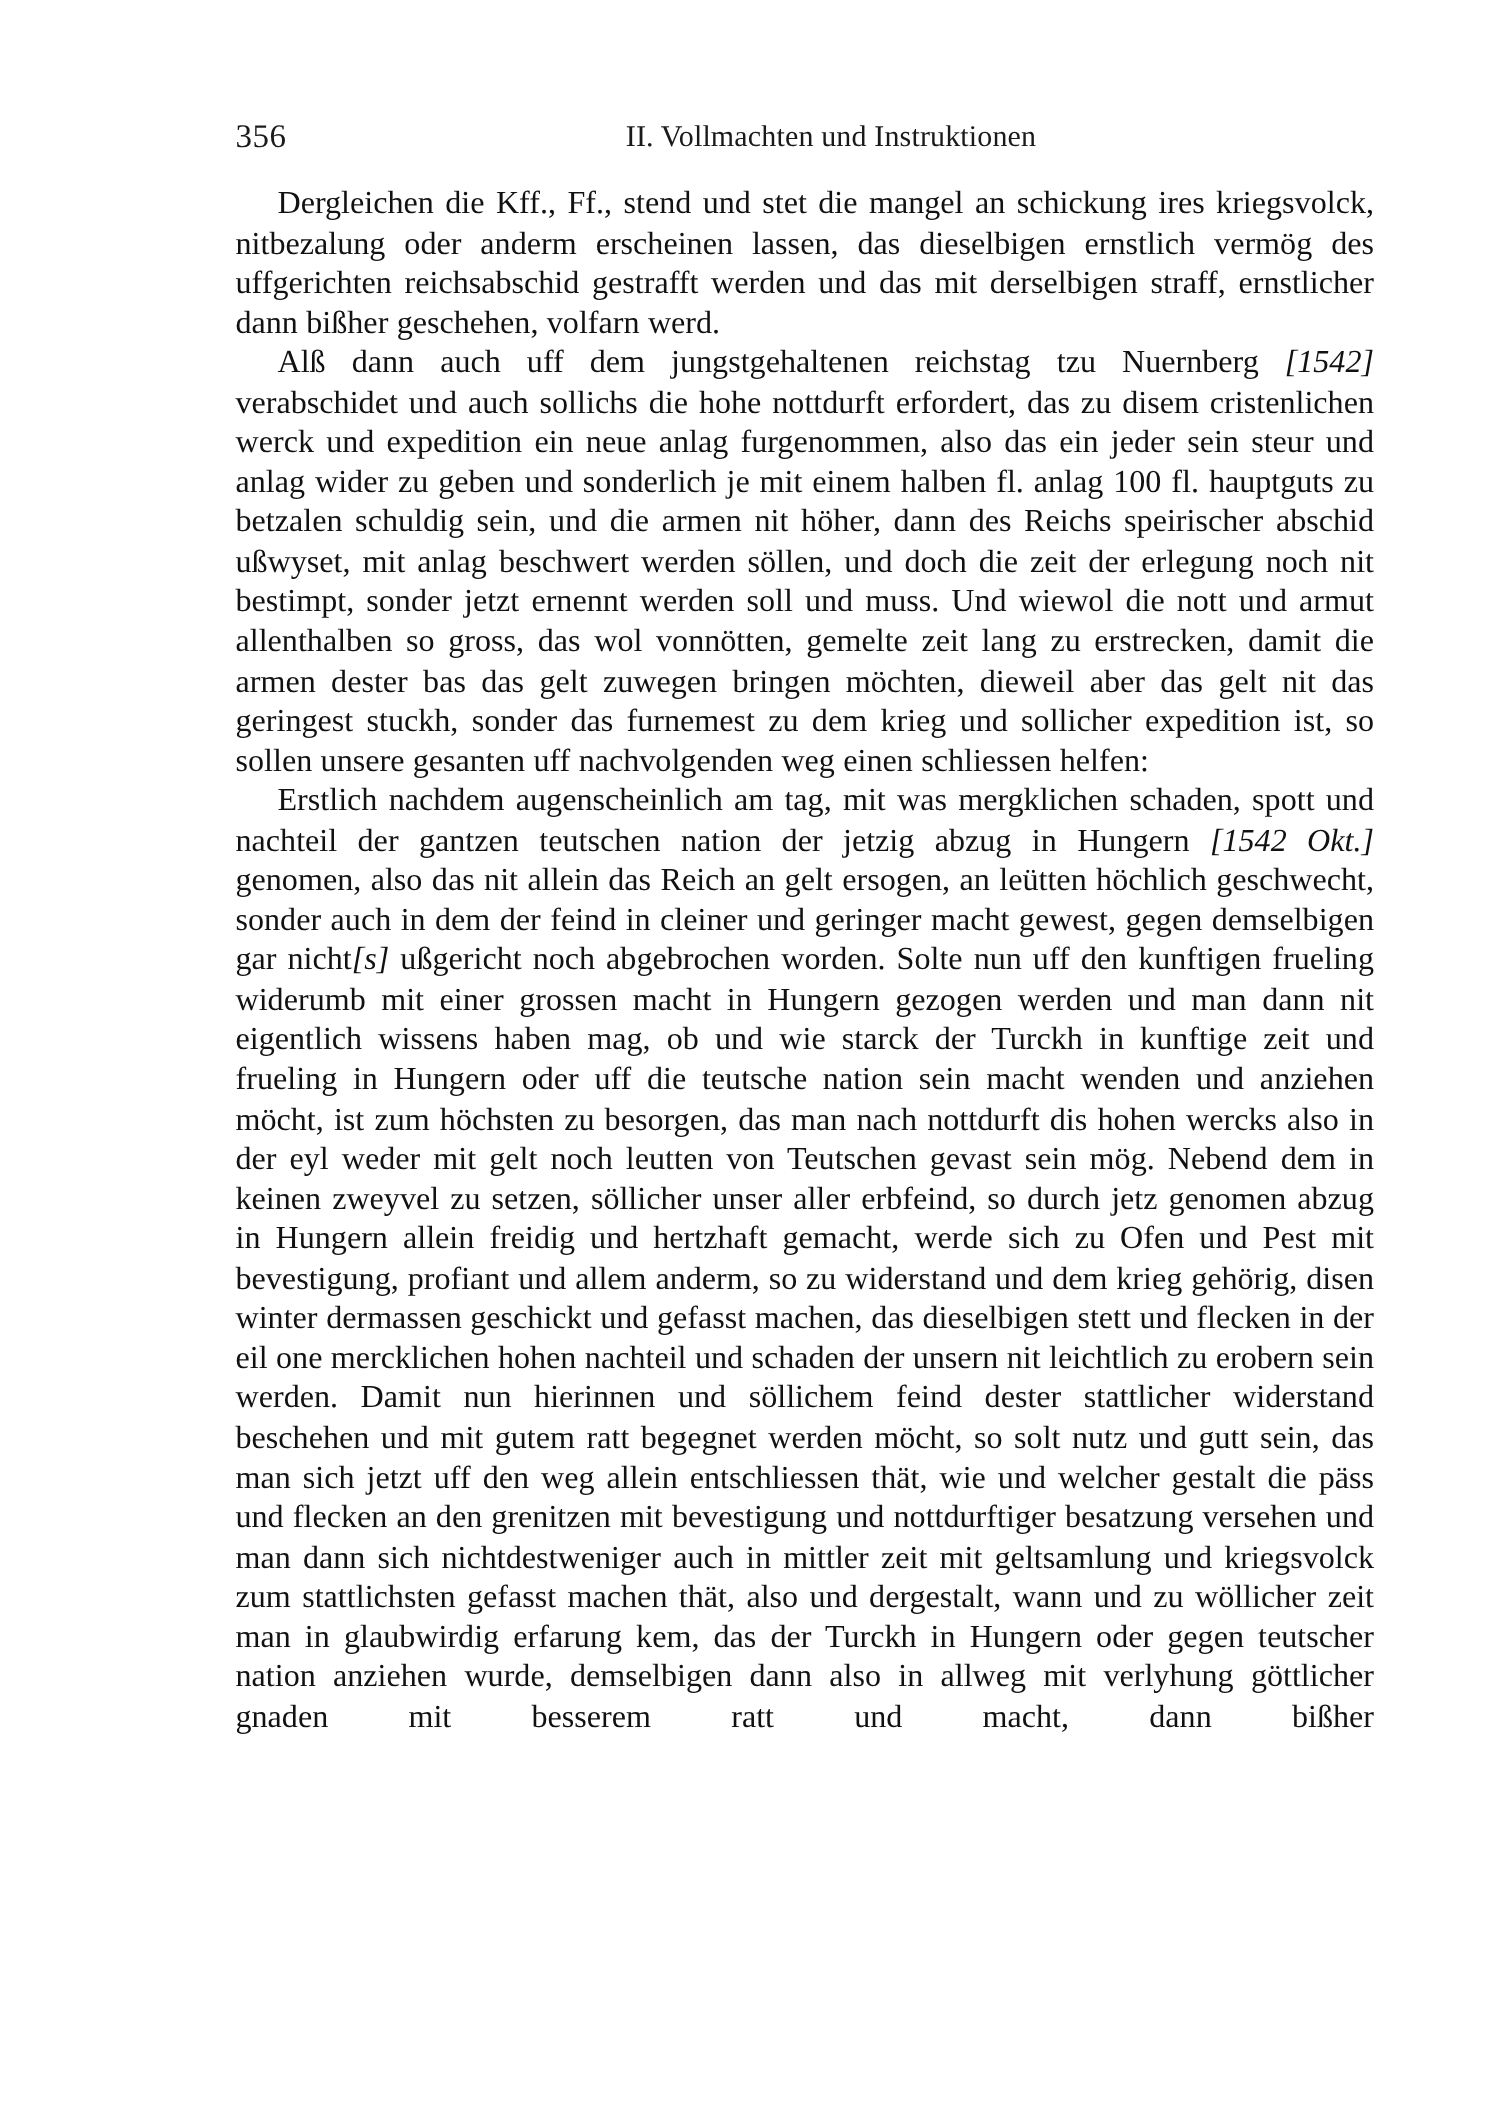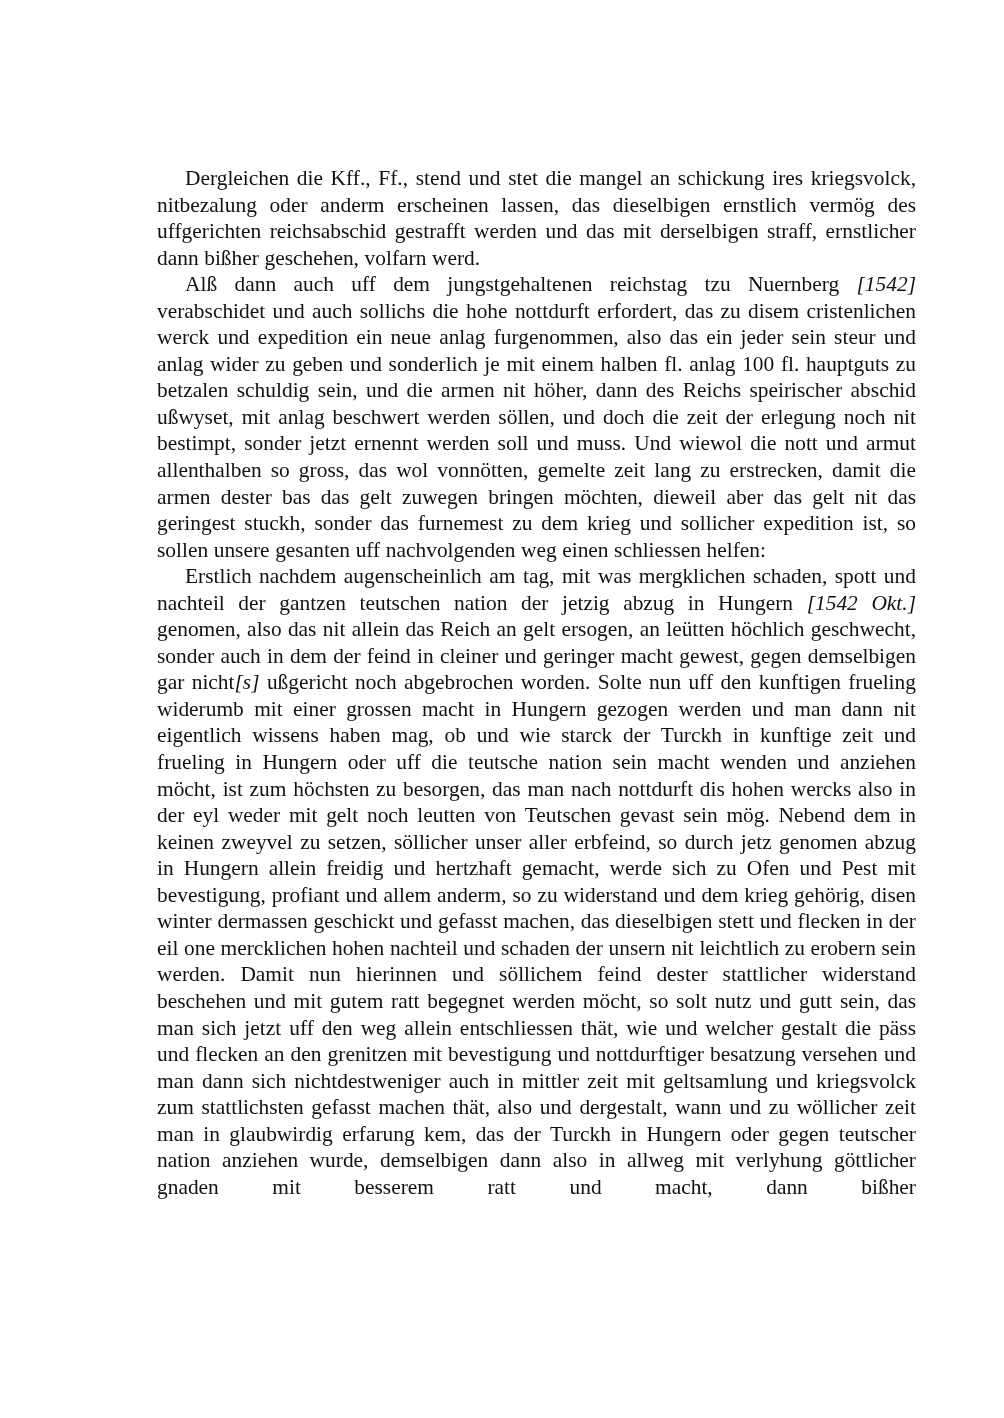--- a/index.html
+++ b/index.html
@@ -49,21 +49,20 @@
     padding-left: 36px;
     box-sizing: border-box;
   }
 
   
   .textblock {
     position: absolute;
     left: 157px;
     top: 122px;
     width: 759px;
-    margin-top: 43px;
   }
 
   .para {
     margin: 0;
     font-size: 21.4px;
     line-height: 26.55px;
     text-align: justify;
     text-justify: inter-word;
     text-indent: 28px;
     hyphens: none;
@@ -77,20 +76,24 @@
   
   .para.page-end {
     text-align-last: justify;
   }
 </style>
 </head>
 <body>
 
 <div class="page">
 
+  <div class="running-head">
+    <span class="folio">356</span>
+    <span class="head-title">II. Vollmachten und Instruktionen</span>
+  </div>
 
   <div class="textblock">
     <p class="para">Dergleichen die Kff., Ff., stend und stet die mangel an schickung ires kriegsvolck, nitbezalung oder anderm erscheinen lassen, das dieselbigen ernstlich vermög des uffgerichten reichsabschid gestrafft werden und das mit derselbigen straff, ernstlicher dann bißher geschehen, volfarn werd.</p>
     <p class="para">Alß dann auch uff dem jungstgehaltenen reichstag tzu Nuernberg <em class="ed">[1542]</em> verabschidet und auch sollichs die hohe nottdurft erfordert, das zu disem cristenlichen werck und expedition ein neue anlag furgenommen, also das ein jeder sein steur und anlag wider zu geben und sonderlich je mit einem halben fl. anlag 100 fl. hauptguts zu betzalen schuldig sein, und die armen nit höher, dann des Reichs speirischer abschid ußwyset, mit anlag beschwert werden söllen, und doch die zeit der erlegung noch nit bestimpt, sonder jetzt ernennt werden soll und muss. Und wiewol die nott und armut allenthalben so gross, das wol vonnötten, gemelte zeit lang zu erstrecken, damit die armen dester bas das gelt zuwegen bringen möchten, dieweil aber das gelt nit das geringest stuckh, sonder das furnemest zu dem krieg und sollicher expedition ist, so sollen unsere gesanten uff nachvolgenden weg einen schliessen helfen:</p>
     <p class="para page-end">Erstlich nachdem augenscheinlich am tag, mit was mergklichen schaden, spott und nachteil der gantzen teutschen nation der jetzig abzug in Hungern <em class="ed">[1542 Okt.]</em> genomen, also das nit allein das Reich an gelt ersogen, an leütten höchlich geschwecht, sonder auch in dem der feind in cleiner und geringer macht gewest, gegen demselbigen gar nicht<em class="ed">[s]</em> ußgericht noch abgebrochen worden. Solte nun uff den kunftigen frueling widerumb mit einer grossen macht in Hungern gezogen werden und man dann nit eigentlich wissens haben mag, ob und wie starck der Turckh in kunftige zeit und frueling in Hungern oder uff die teutsche nation sein macht wenden und anziehen möcht, ist zum höchsten zu besorgen, das man nach nottdurft dis hohen wercks also in der eyl weder mit gelt noch leutten von Teutschen gevast sein mög. Nebend dem in keinen zweyvel zu setzen, söllicher unser aller erbfeind, so durch jetz genomen abzug in Hungern allein freidig und hertzhaft gemacht, werde sich zu Ofen und Pest mit bevestigung, profiant und allem anderm, so zu widerstand und dem krieg gehörig, disen winter dermassen geschickt und gefasst machen, das dieselbigen stett und flecken in der eil one mercklichen hohen nachteil und schaden der unsern nit leichtlich zu erobern sein werden. Damit nun hierinnen und söllichem feind dester stattlicher widerstand beschehen und mit gutem ratt begegnet werden möcht, so solt nutz und gutt sein, das man sich jetzt uff den weg allein entschliessen thät, wie und welcher gestalt die päss und flecken an den grenitzen mit bevestigung und nottdurftiger besatzung versehen und man dann sich nichtdestweniger auch in mittler zeit mit geltsamlung und kriegsvolck zum stattlichsten gefasst machen thät, also und dergestalt, wann und zu wöllicher zeit man in glaubwirdig erfarung kem, das der Turckh in Hungern oder gegen teutscher nation anziehen wurde, demselbigen dann also in allweg mit verlyhung göttlicher gnaden mit besserem ratt und macht, dann bißher</p>
   </div>
 
 </div>
 
 </body></html>

